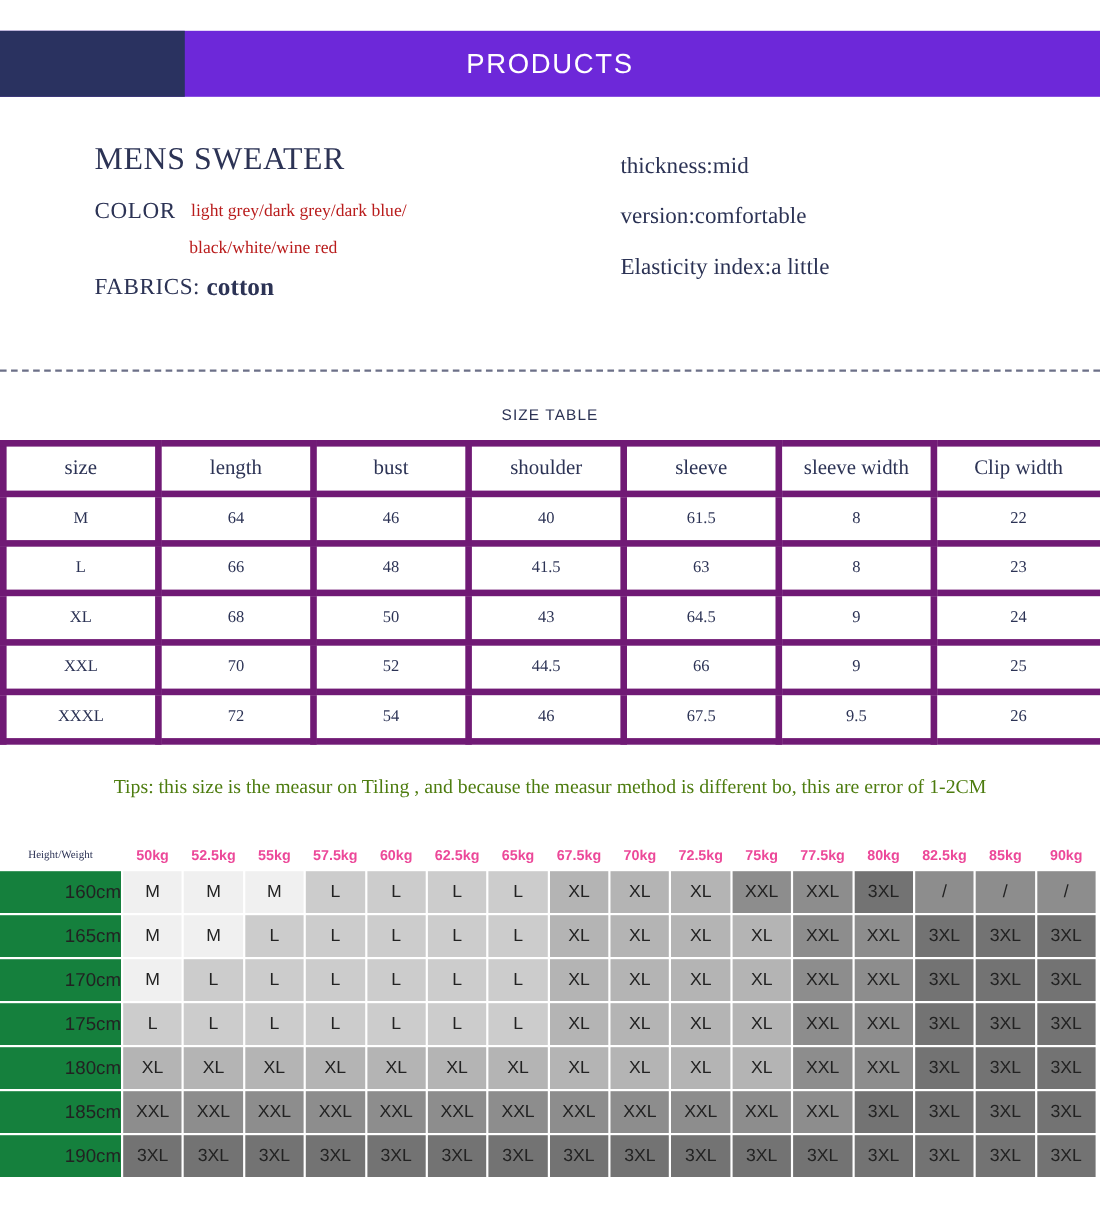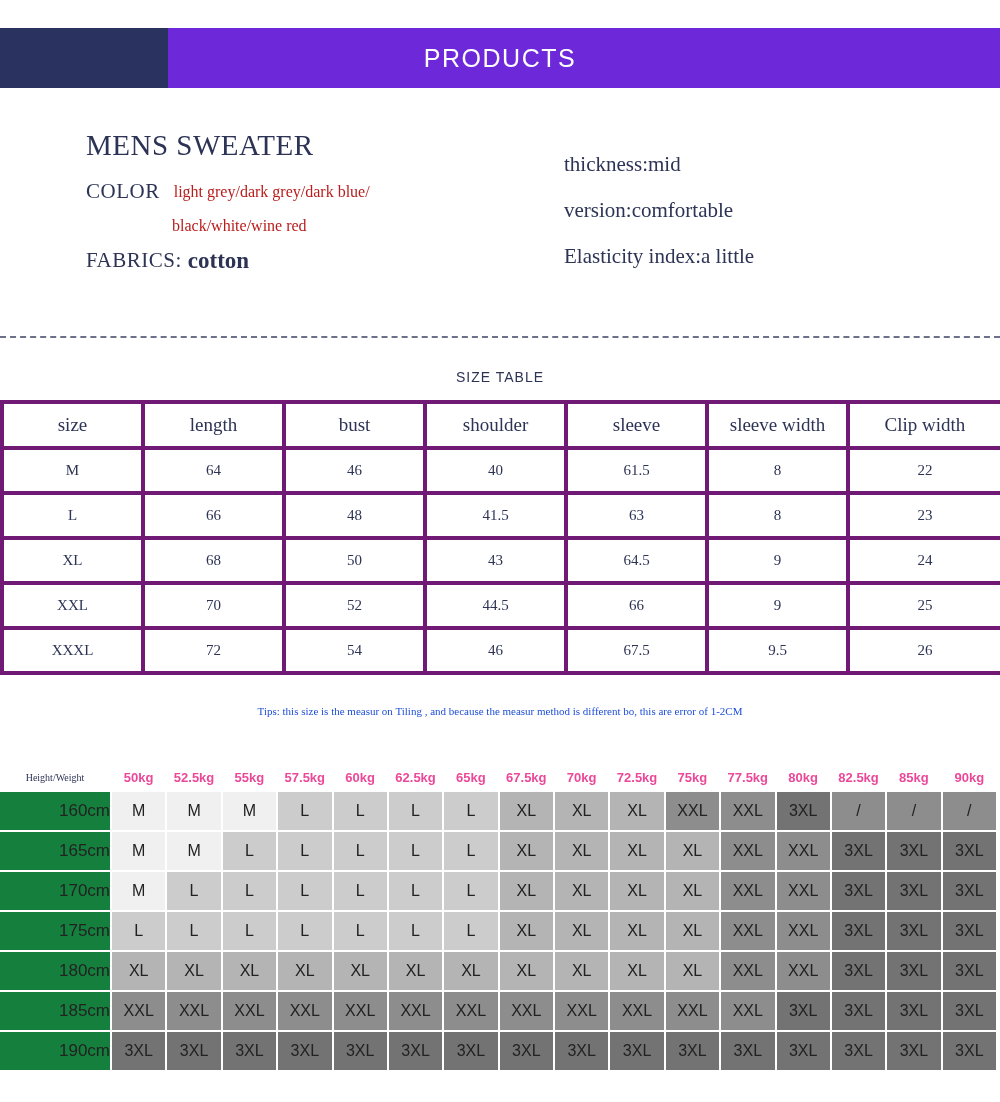--- a/index.html
+++ b/index.html
@@ -61,21 +61,21 @@
   }
   .info-left {
     position: absolute;
     left: 86px;
     top: 0;
     width: 470px;
   }
   .info-right {
     position: absolute;
     left: 564px;
-    top: 14px;
+    top: 0;
     width: 420px;
   }
   .prod-title {
     font-size: 29px;
     line-height: 1.2;
     margin: 0 0 14px 0;
     letter-spacing: 0.5px;
     font-weight: 400;
     color: #2c3355;
   }
@@ -134,21 +134,21 @@
   table.size-table {
     position: absolute;
     top: 400px;
     left: 0;
     width: 1000px;
     border-collapse: collapse;
     table-layout: fixed;
   }
   table.size-table th,
   table.size-table td {
-    border: 4px solid #701a75;
+    border: 6px solid #701a75;
     text-align: center;
     color: #2c3355;
     font-family: "Liberation Serif", "DejaVu Serif", serif;
   }
   table.size-table th {
     height: 46px;
     font-size: 19px;
     font-weight: 400;
   }
   table.size-table td {
@@ -166,22 +166,22 @@
   .col-slvw   { width: 141px; }
   .col-clip   { width: 154px; }
 
   
   .tips {
     position: absolute;
     top: 705px;
     left: 0;
     width: 1000px;
     text-align: center;
-    font-size: 11px;
-    color: #1d4ed8;
+    font-size: 18px;
+    color: #4d7c0f;
     font-family: "Liberation Serif", "DejaVu Serif", serif;
   }
 
   
   .matrix {
     position: absolute;
     top: 762px;
     left: 0;
     width: 1000px;
   }

